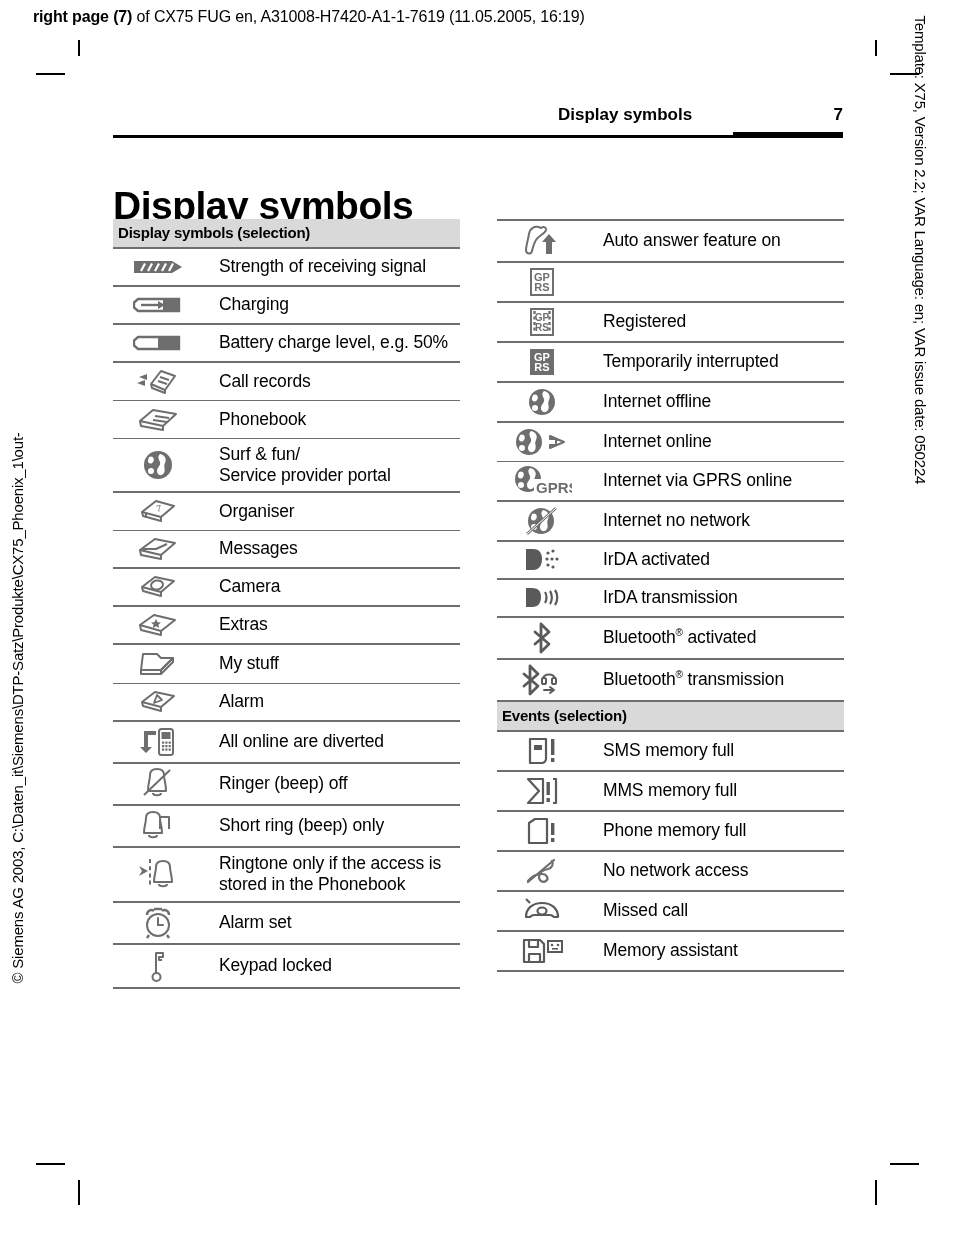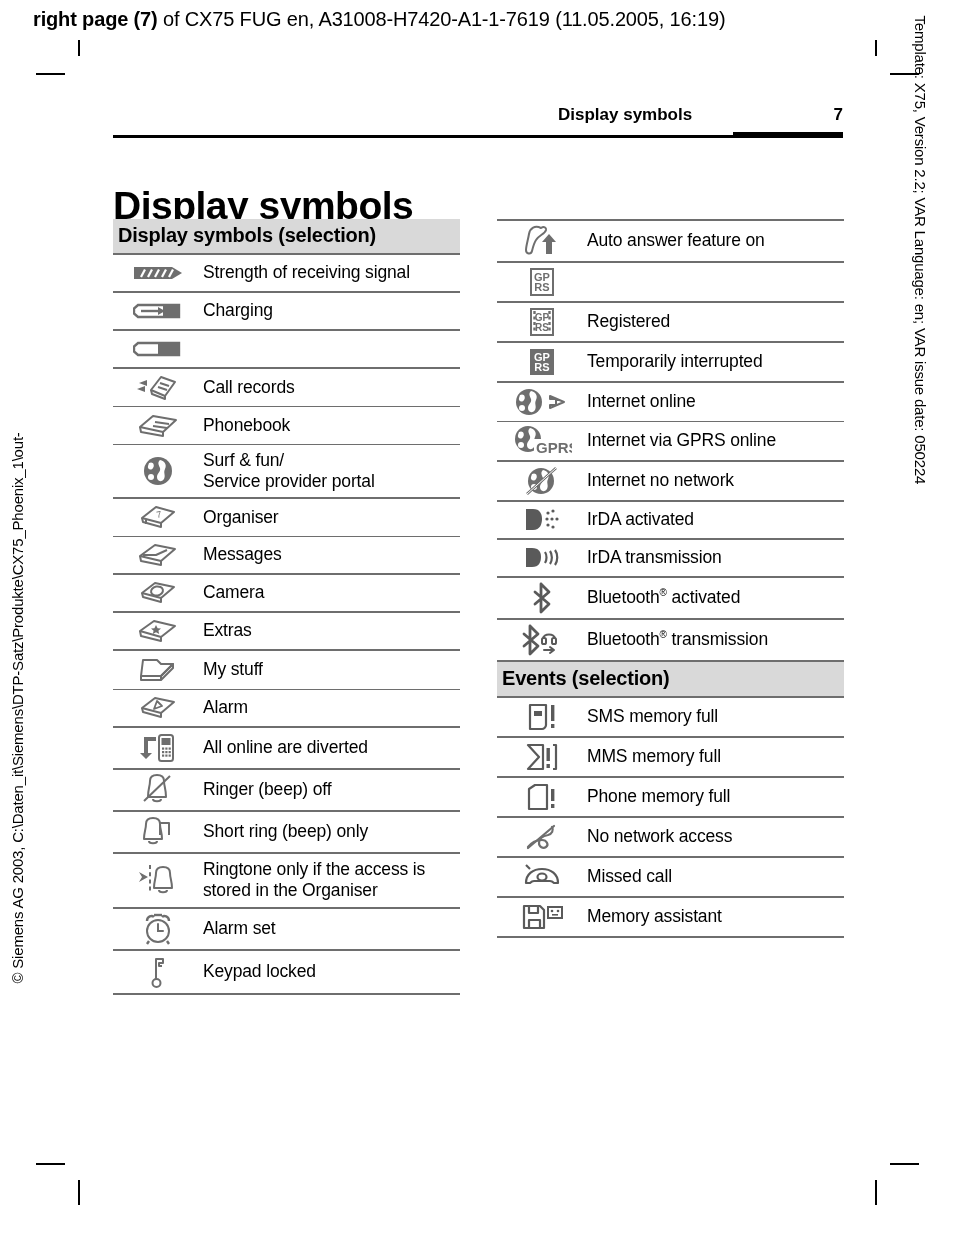--- a/index.html
+++ b/index.html
@@ -14,21 +14,21 @@
     overflow: hidden;
     font-family: "Liberation Sans", sans-serif;
     color: #000000;
   }
 
   
   .doc-header {
     position: absolute;
     left: 33px;
     top: 8px;
-    font-size: 20px;
+    font-size: 16px;
     letter-spacing: -0.15px;
     white-space: nowrap;
   }
   .doc-header .bold { font-weight: bold; }
 
   
   .crop { position: absolute; background: #000; }
   .crop-tl-v { left: 78px;  top: 40px;   width: 1.6px; height: 16px; }
   .crop-tl-h { left: 36px;  top: 73px;   width: 29px;  height: 1.6px; }
   .crop-tr-v { left: 875px; top: 40px;   width: 1.6px; height: 16px; }
@@ -105,33 +105,34 @@
   
   .col {
     position: absolute;
     width: 347px;
   }
   .col-left  { left: 113px; top: 219px; }
   .col-right { left: 497px; top: 219px; }
 
   .sect-head {
     background: #d9d9d9;
-    font-size: 20px;
+    font-size: 15px;
     font-weight: bold;
     padding: 5px 0 6px 5px;
     letter-spacing: -0.2px;
     border-bottom: 2.4px solid #6e6e6e;
     box-sizing: border-box;
   }
   .row {
     display: flex;
     align-items: center;
     border-bottom: 2.4px solid #6e6e6e;
     min-height: 38px;
     box-sizing: border-box;
+    gap: 16px;
   }
   .row.thin { border-bottom-width: 1.4px; }
   .row-icon {
     width: 90px;
     flex: 0 0 90px;
     display: flex;
     align-items: flex-start;
     justify-content: center;
     padding: 3px 0;
   }
@@ -207,20 +208,21 @@
     <div class="row-label">Charging</div>
   </div>
 
   <div class="row">
     <div class="row-icon">
       <svg class="ic" width="50" height="20" viewBox="0 0 50 20">
         <path d="M5 4 H46 V16 H5 L1 12.5 V7.5 Z" fill="none" stroke="#6e6e6e" stroke-width="2.4"></path>
         <rect x="25" y="4.5" width="21" height="11" fill="#6e6e6e"></rect>
       </svg>
     </div>
+    <div class="row-label">Battery charge level, e.g. 50%</div>
   </div>
 
   <div class="row thin">
     <div class="row-icon">
       <svg class="ic" width="46" height="30" viewBox="0 0 46 30">
         <g fill="none" stroke="#6e6e6e" stroke-width="2" stroke-linejoin="round">
           <path d="M16 17 L26 4 L40 9 L30 23 Z"></path>
           <path d="M30 23 L30 26 L17 21 L16 17"></path>
           <line x1="25" y1="10" x2="34" y2="13"></line>
           <line x1="23" y1="14" x2="32" y2="17"></line>
@@ -403,21 +405,21 @@
         <g fill="none" stroke="#6e6e6e" stroke-width="2" stroke-linejoin="round">
           <path d="M17 26 C17 19 19 16 19 11 C19 7 22 5 26 5 C30 5 33 7 33 11 C33 16 35 19 35 26 Z"></path>
           <path d="M22 28 C22 31 30 31 30 28"></path>
           <line x1="13" y1="3" x2="13" y2="29" stroke-dasharray="4 3.2"></line>
         </g>
         <path d="M2 10 L11 15 L2 20 L5 15 Z" fill="#6e6e6e"></path>
       </svg>
     </div>
     <div class="row-label">
       <span>Ringtone only if the access is</span>
-      <span class="l2">stored in the Organiser</span>
+      <span class="l2">stored in the Phonebook</span>
     </div>
   </div>
 
   <div class="row">
     <div class="row-icon">
       <svg class="ic" width="36" height="34" viewBox="0 0 36 34">
         <g fill="none" stroke="#6e6e6e" stroke-width="2">
           <circle cx="18" cy="19" r="11"></circle>
           <path d="M18 12 L18 19 L23 19" stroke-linecap="round"></path>
           <path d="M7 9 C7 4 12 3 14 5" stroke-width="2.4"></path>
@@ -488,20 +490,33 @@
     <div class="row-icon">
       <svg class="ic" width="34" height="32" viewBox="0 0 34 32">
         <rect x="5" y="3" width="24" height="26" fill="#6e6e6e"></rect>
         <text x="17" y="14.5" font-size="11" font-weight="bold" fill="#ffffff" text-anchor="middle" font-family="Liberation Sans, sans-serif">GP</text>
         <text x="17" y="25" font-size="11" font-weight="bold" fill="#ffffff" text-anchor="middle" font-family="Liberation Sans, sans-serif">RS</text>
       </svg>
     </div>
     <div class="row-label">Temporarily interrupted</div>
   </div>
 
+  <div class="row">
+    <div class="row-icon">
+      <svg class="ic" width="34" height="32" viewBox="0 0 34 32">
+        <circle cx="17" cy="16" r="13" fill="#6e6e6e"></circle>
+        <g fill="#ffffff">
+          <path d="M8 9 C12 7 14 11 12 14 C10 17 6 15 7 12 Z"></path>
+          <path d="M19 5 C24 6 26 10 24 14 C22 18 25 20 23 24 C20 28 16 26 16 22 C16 18 20 17 19 13 C18 10 16 8 19 5 Z"></path>
+          <circle cx="10" cy="22" r="3"></circle>
+        </g>
+      </svg>
+    </div>
+    <div class="row-label">Internet offline</div>
+  </div>
 
   <div class="row thin">
     <div class="row-icon">
       <svg class="ic" width="56" height="32" viewBox="0 0 56 32">
         <circle cx="15" cy="16" r="13" fill="#6e6e6e"></circle>
         <g fill="#ffffff">
           <path d="M6 9 C10 7 12 11 10 14 C8 17 4 15 5 12 Z"></path>
           <path d="M17 5 C22 6 24 10 22 14 C20 18 23 20 21 24 C18 28 14 26 14 22 C14 18 18 17 17 13 C16 10 14 8 17 5 Z"></path>
           <circle cx="8" cy="22" r="3"></circle>
         </g>

